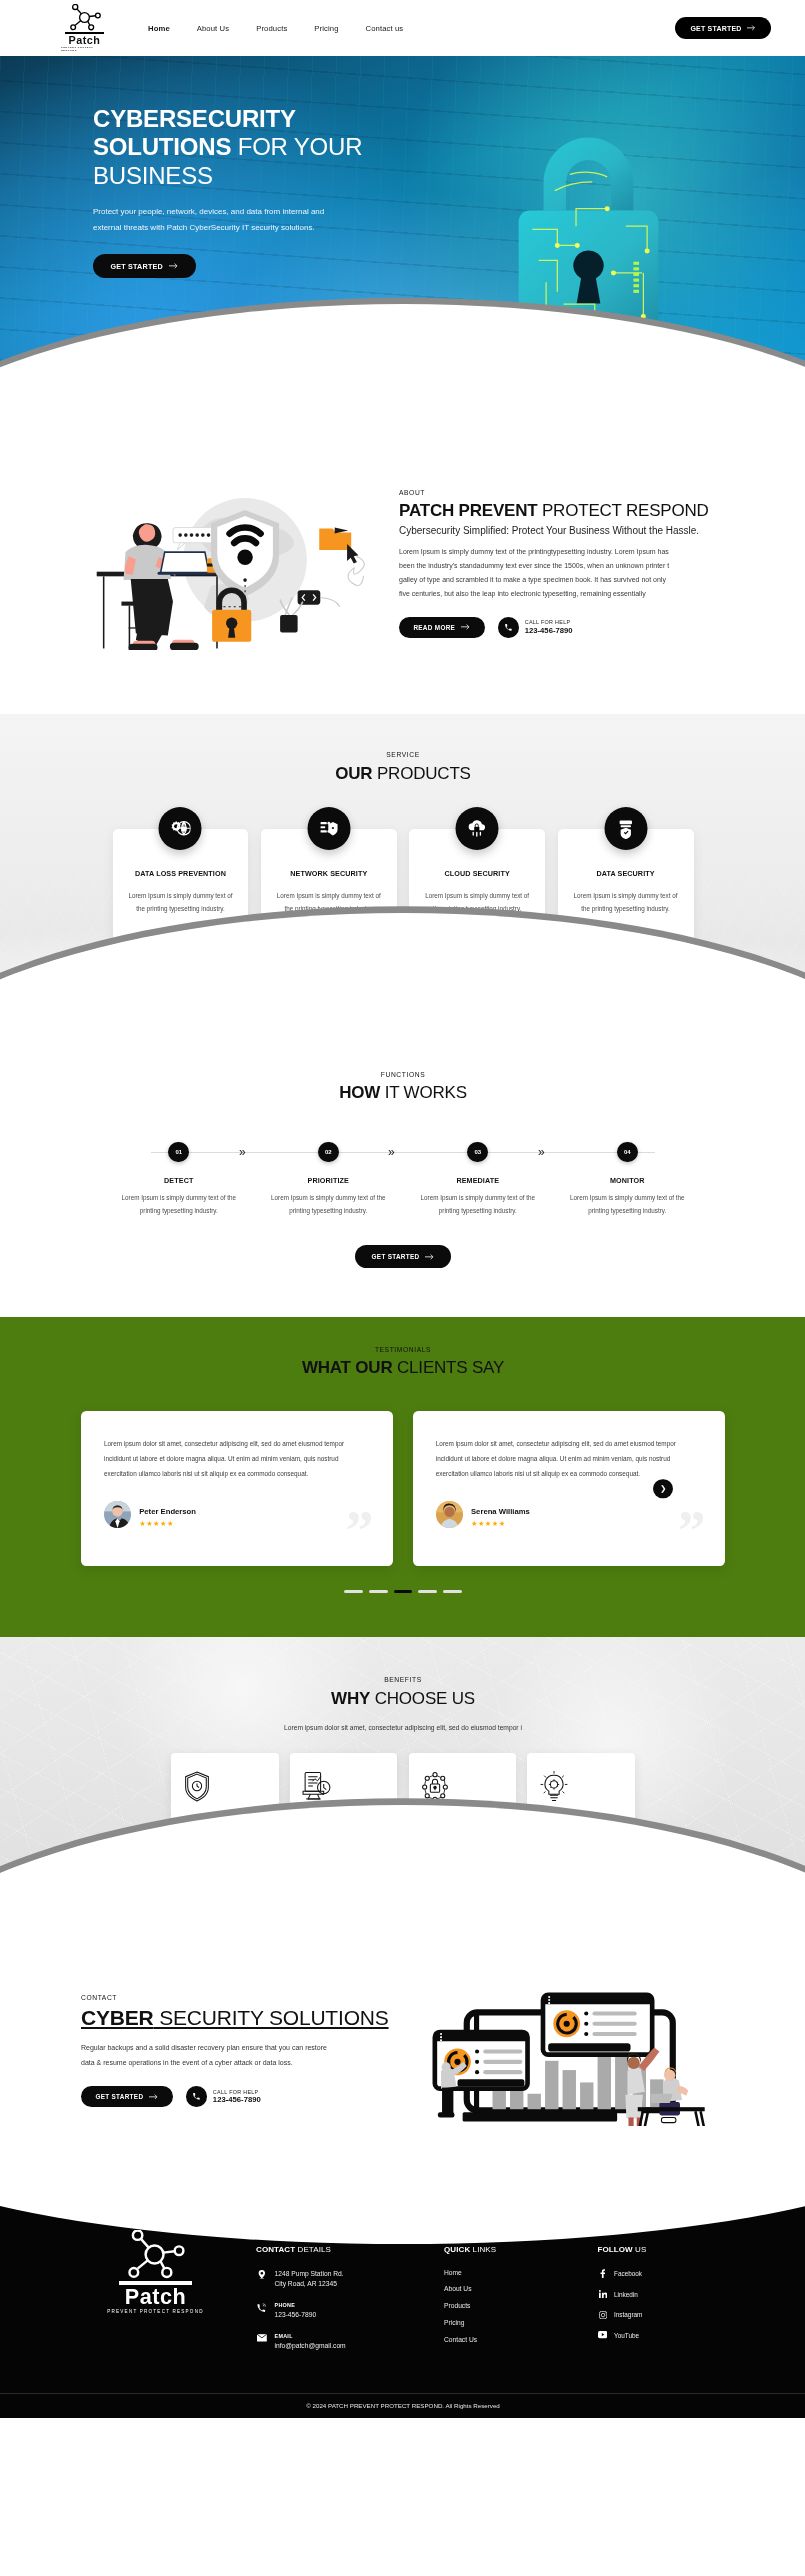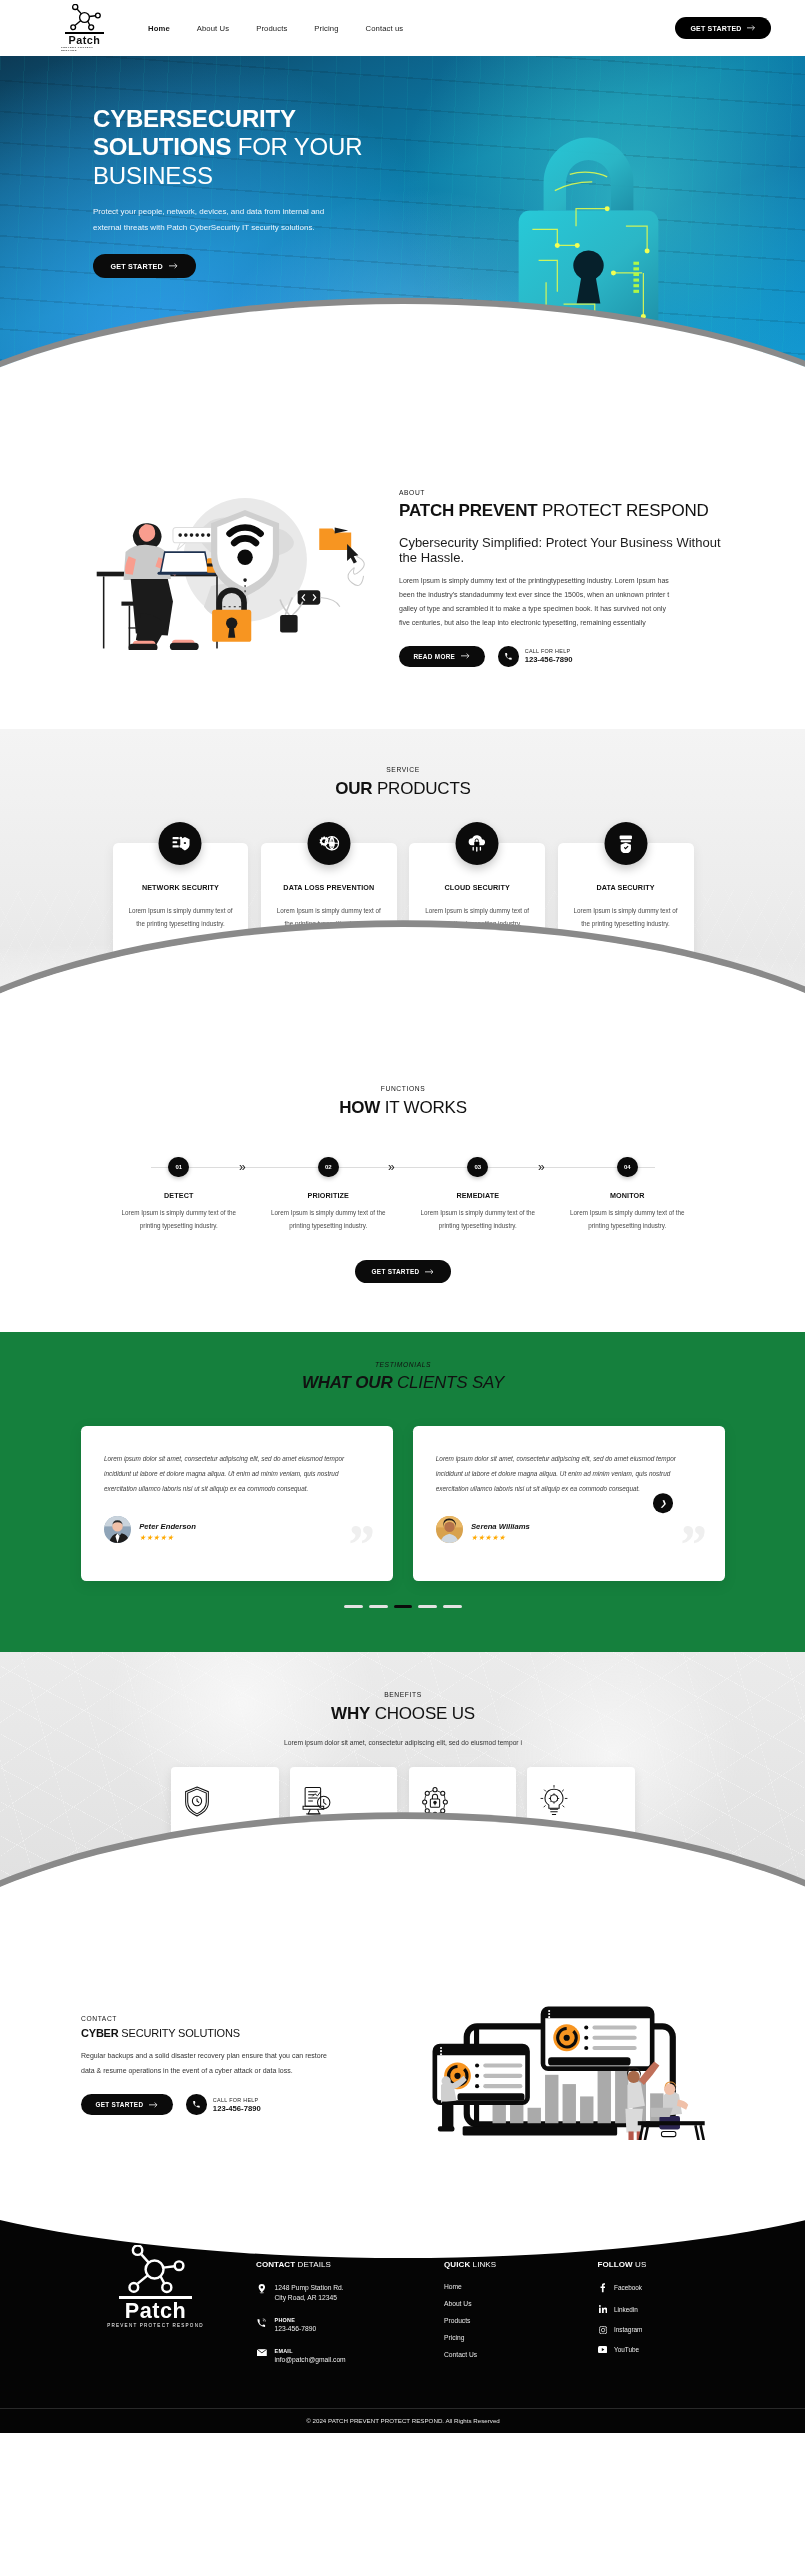--- a/index.html
+++ b/index.html
@@ -70,21 +70,21 @@
   }
 
   
   .about { background: #fff; padding: 52px 0 62px; display: flex; justify-content: center; }
   .about-wrap { width: 644px; display: flex; gap: 29px; align-items: flex-start; }
   .about-art { width: 289px; flex: none; padding-top: 5.2px; }
   .about-text { flex: 1; padding-top: 14.4px; }
   .eyebrow { font-size: 6.7px; letter-spacing: 0.6px; color: #111; margin-bottom: 3.6px; }
   .h2 { font-size: 17px; line-height: 1.28; font-weight: 400; letter-spacing: -0.2px; }
   .h2 b { font-weight: 800; }
-  .lead { margin-top: 13px; font-size: 13px; color: #1c1c1c; }
+  .lead { margin-top: 3px; font-size: 10px; color: #1c1c1c; }
   .body-text { margin-top: 9.3px; font-size: 7px; line-height: 2.0; color: #3a3a3a; max-width: 273px; }
   .about-actions { margin-top: 15.5px; display: flex; align-items: center; gap: 13.4px; }
   .btn-dark {
     background: #0b0b0b; color: #fff; border: none; border-radius: 20.6px;
     padding: 7.2px 14.4px; font-size: 6.4px; font-weight: 700; letter-spacing: 0.3px;
     display: inline-flex; align-items: center; gap: 5.7px; cursor: pointer;
     font-family: "Liberation Sans", sans-serif;
   }
   .call-block { display: flex; align-items: center; gap: 6.2px; }
   .call-circle {
@@ -147,21 +147,21 @@
   }
   .step h3 { font-size: 7.2px; font-weight: 800; margin-top: 13.4px; letter-spacing: 0.1px; }
   .step p { font-size: 6.3px; line-height: 2.1; color: #4a4a4a; margin-top: 6.2px; padding: 0 9.3px; }
   .chev {
     position: absolute; top: 4.1px; color: #1a1a1a; font-size: 12px; font-weight: 300; z-index: 3;
     line-height: 1;
   }
   .how-btn-wrap { text-align: center; margin-top: 28px; }
 
   
-  .testi { background: #15803d; padding: 29px 0 44px; position: relative; font-style: italic; }
+  .testi { background: #4d7c0f; padding: 29px 0 44px; position: relative; }
   .testi-row { width: 644px; margin: 32px auto 0; display: flex; gap: 19.6px; position: relative; }
   .tcard {
     flex: 1; background: #fff; border-radius: 5.2px; padding: 25px 23px 20.6px;
     box-shadow: 0 3.6px 13.4px rgba(0,0,0,.085); position: relative; overflow: hidden; min-height: 155px;
   }
   .tcard p.quote { font-size: 6.4px; line-height: 2.35; color: #3c3c3c; }
   .tfoot { margin-top: 19.6px; display: flex; align-items: center; gap: 8.2px; }
   .avatar { width: 27px; height: 27px; border-radius: 50%; flex: none; overflow: hidden; }
   .tname { font-size: 7.7px; font-weight: 800; margin-top: 6px; }
   .stars { color: #ffa900; font-size: 7.2px; letter-spacing: 0.5px; margin-top: 2.6px; }
@@ -209,21 +209,21 @@
   .curve-white-3 {
     position: absolute; left: -18%; bottom: -92px; width: 136%; height: 211px;
     background: #ffffff; border-radius: 50% 50% 0 0 / 100% 100% 0 0;
     box-shadow: 0 -6.7px 0 0 #8a8a8a; z-index: 6;
   }
 
   
   .contact { background: #fff; padding: 41px 0 46px; display: flex; justify-content: center; }
   .contact-wrap { width: 644px; display: flex; align-items: center; gap: 15.5px; }
   .contact-left { width: 309px; flex: none; }
-  .contact-left .h2 { font-size: 11px; }
+  .contact-left .h2 { font-size: 21px; text-decoration: underline; }
   .contact-left p.lead { font-size: 7px; line-height: 2.1; color: #333; max-width: 258px; margin-top: 9.3px;}
   .contact-art { flex: 1; }
 
   
   .footer { background: #050505; color: #fff; position: relative; padding: 42px 0 0; }
   .footer-curve {
     position: absolute; left: -18%; top: -57px; width: 136%; height: 118px;
     background: #ffffff; border-radius: 0 0 50% 50% / 0 0 100% 100%; z-index: 2;
   }
   .footer-inner {
@@ -459,45 +459,45 @@
       <div class="eyebrow">SERVICE</div>
       <h2 class="h2">
         <b>OUR</b><span> PRODUCTS</span>
       </h2>
     </div>
 
     <div class="cards-4">
       <div class="pcard">
         <div class="pcard-icon">
           <svg width="20.6" height="20.6" viewBox="0 0 40 40" fill="#fff">
+            <path d="M11 6l2.2 2.6 3.3-.7.6 3.3 3 1.6-1.7 2.9 1.7 2.9-3 1.6-.6 3.3-3.3-.7L11 26l-2.2-2.6-3.3.7-.6-3.3-3-1.6L3.6 16l-1.7-2.9 3-1.6.6-3.3 3.3.7z"></path>
+            <circle cx="11" cy="16" r="4" fill="#000"></circle>
+            <circle cx="26" cy="20" r="13" fill="none" stroke="#fff" stroke-width="2.4"></circle>
+            <path d="M26 7v26M13 20h26M26 7c-6 6-6 20 0 26M26 7c6 6 6 20 0 26" fill="none" stroke="#fff" stroke-width="2"></path>
+            <rect x="21" y="17" width="10" height="9" rx="1.5" fill="#fff"></rect>
+            <path d="M23 17v-3a3 3 0 0 1 6 0v3" fill="none" stroke="#fff" stroke-width="2"></path>
+          </svg>
+        </div>
+        <h3>DATA LOSS PREVENTION</h3>
+        <p>Lorem Ipsum is simply dummy text of the printing typesetting industry.</p>
+      </div>
+
+      <div class="pcard">
+        <div class="pcard-icon">
+          <svg width="20.6" height="20.6" viewBox="0 0 40 40" fill="#fff">
             <rect x="4" y="8" width="12" height="4" rx="1"></rect>
               <rect x="4" y="16" width="9" height="4" rx="1"></rect>
             <rect x="4" y="24" width="12" height="4" rx="1"></rect>
               <circle cx="20" cy="10" r="2.6"></circle>
               <circle cx="20" cy="26" r="2.6"></circle>
             <path d="M28 8l9 4v10c0 7-5 10-9 12-4-2-9-5-9-12V12z"></path>
             <rect x="26" y="18" width="4" height="3" fill="#000"></rect>
           </svg>
         </div>
         <h3>NETWORK SECURITY</h3>
-        <p>Lorem Ipsum is simply dummy text of the printing typesetting industry.</p>
-      </div>
-
-      <div class="pcard">
-        <div class="pcard-icon">
-          <svg width="20.6" height="20.6" viewBox="0 0 40 40" fill="#fff">
-            <path d="M11 6l2.2 2.6 3.3-.7.6 3.3 3 1.6-1.7 2.9 1.7 2.9-3 1.6-.6 3.3-3.3-.7L11 26l-2.2-2.6-3.3.7-.6-3.3-3-1.6L3.6 16l-1.7-2.9 3-1.6.6-3.3 3.3.7z"></path>
-            <circle cx="11" cy="16" r="4" fill="#000"></circle>
-            <circle cx="26" cy="20" r="13" fill="none" stroke="#fff" stroke-width="2.4"></circle>
-            <path d="M26 7v26M13 20h26M26 7c-6 6-6 20 0 26M26 7c6 6 6 20 0 26" fill="none" stroke="#fff" stroke-width="2"></path>
-            <rect x="21" y="17" width="10" height="9" rx="1.5" fill="#fff"></rect>
-            <path d="M23 17v-3a3 3 0 0 1 6 0v3" fill="none" stroke="#fff" stroke-width="2"></path>
-          </svg>
-        </div>
-        <h3>DATA LOSS PREVENTION</h3>
         <p>Lorem Ipsum is simply dummy text of the printing typesetting industry.</p>
       </div>
 
       <div class="pcard">
         <div class="pcard-icon">
           <svg width="20.6" height="20.6" viewBox="0 0 40 40" fill="#fff">
             <path d="M10 24a7 7 0 0 1 1.2-13.9A10 10 0 0 1 30 12a6 6 0 0 1 0 12z"></path>
             <rect x="15" y="17" width="10" height="9" rx="1.5" fill="#000"></rect>
             <path d="M17 17v-2.5a3 3 0 0 1 6 0V17" fill="none" stroke="#000" stroke-width="1.8"></path>
             <path d="M13 28v5M20 28v7M27 28v5" stroke="#fff" stroke-width="2.6" stroke-linecap="round"></path>

